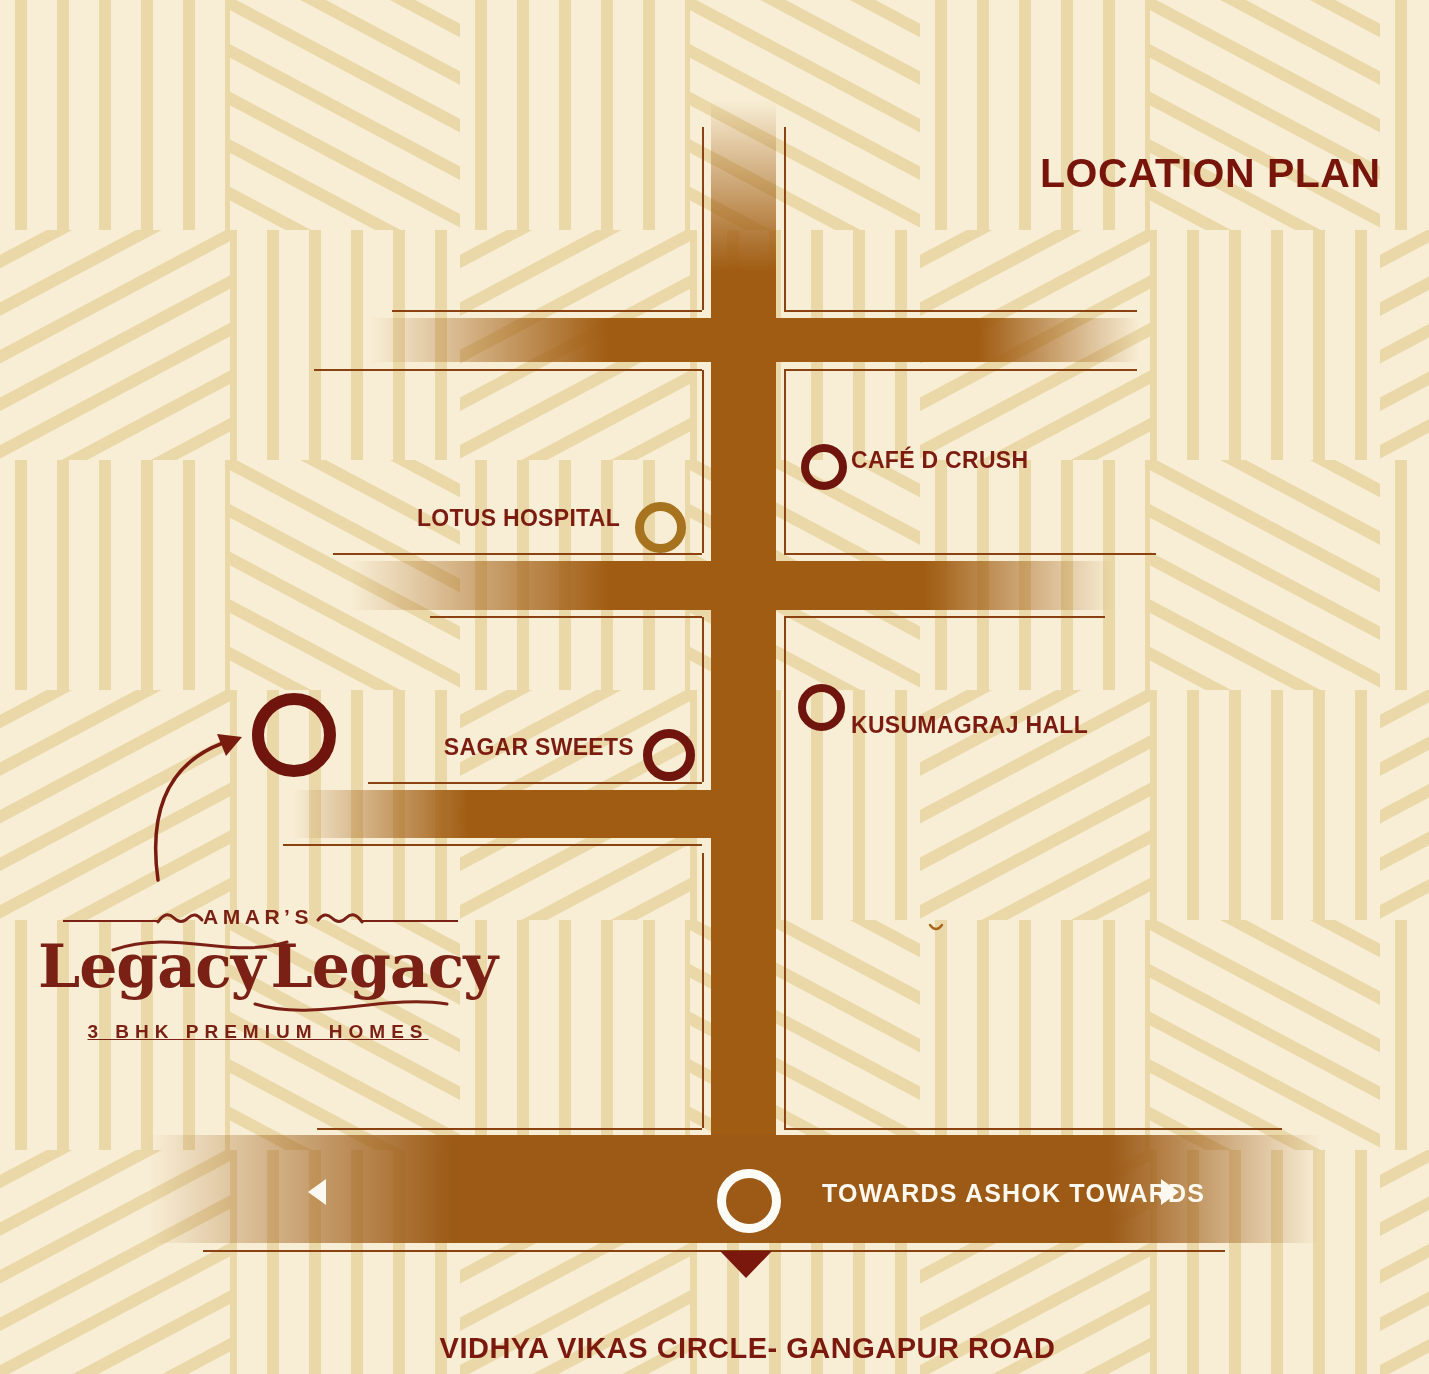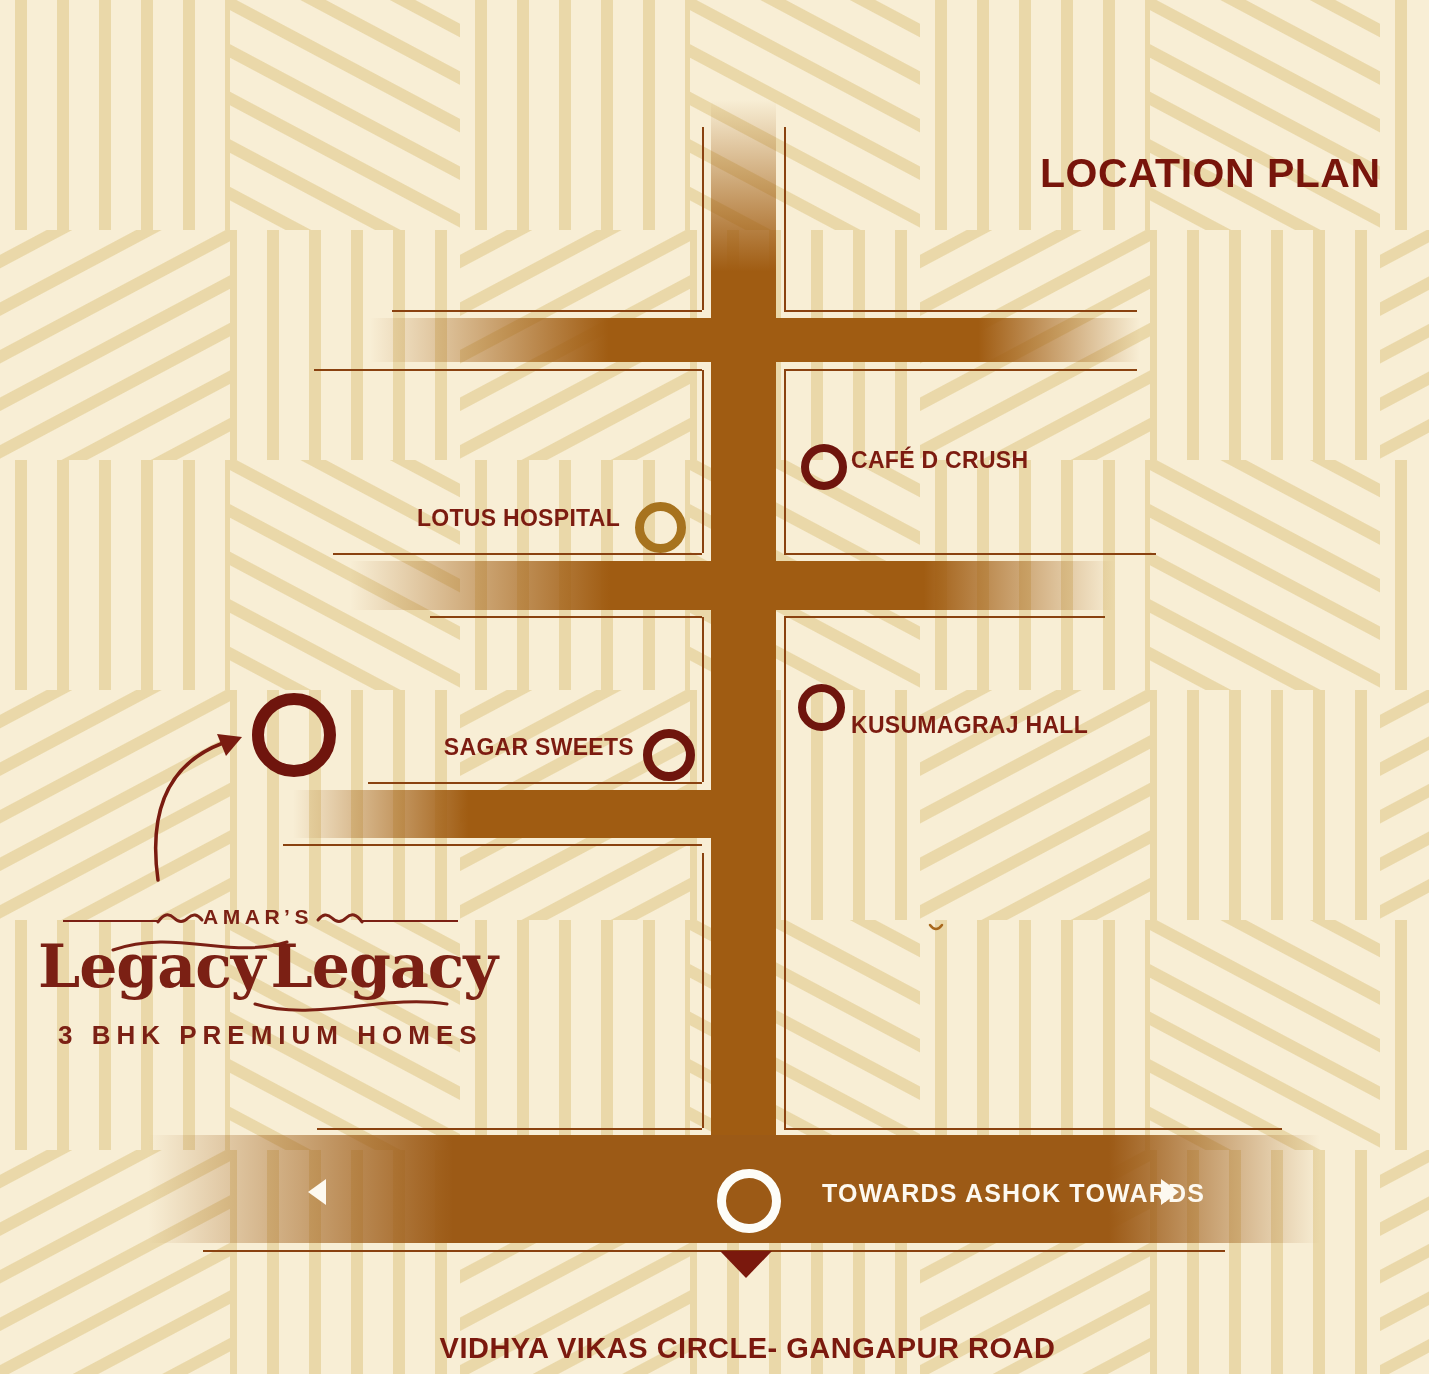--- a/index.html
+++ b/index.html
@@ -68,21 +68,21 @@
     font-size:21px;font-weight:bold;letter-spacing:4.5px;line-height:1;white-space:nowrap;
   }
   #brand-name{
     position:absolute;left:38px;top:933px;width:440px;text-align:center;z-index:5;
     font-family:"DejaVu Serif", serif;font-weight:bold;font-size:60px;line-height:1.1;
     letter-spacing:-1px;white-space:nowrap;
   }
   #brand-name .w2{margin-left:6px;}
   #brand-tagline{
     position:absolute;left:58px;top:1022px;width:400px;text-align:center;z-index:5;
-    font-size:26px;font-weight:bold;letter-spacing:6px;line-height:1;white-space:nowrap;
+    font-size:19px;font-weight:bold;letter-spacing:6px;line-height:1;white-space:nowrap;text-decoration:underline;
   }
   .brand-rule{position:absolute;height:2px;background:#7b2014;z-index:5;}
   svg.deco{position:absolute;z-index:5;overflow:visible;}
 </style>
 </head>
 <body>
 
 <div id="stage">
 
   <svg id="bg-pattern" width="1429" height="1374">

